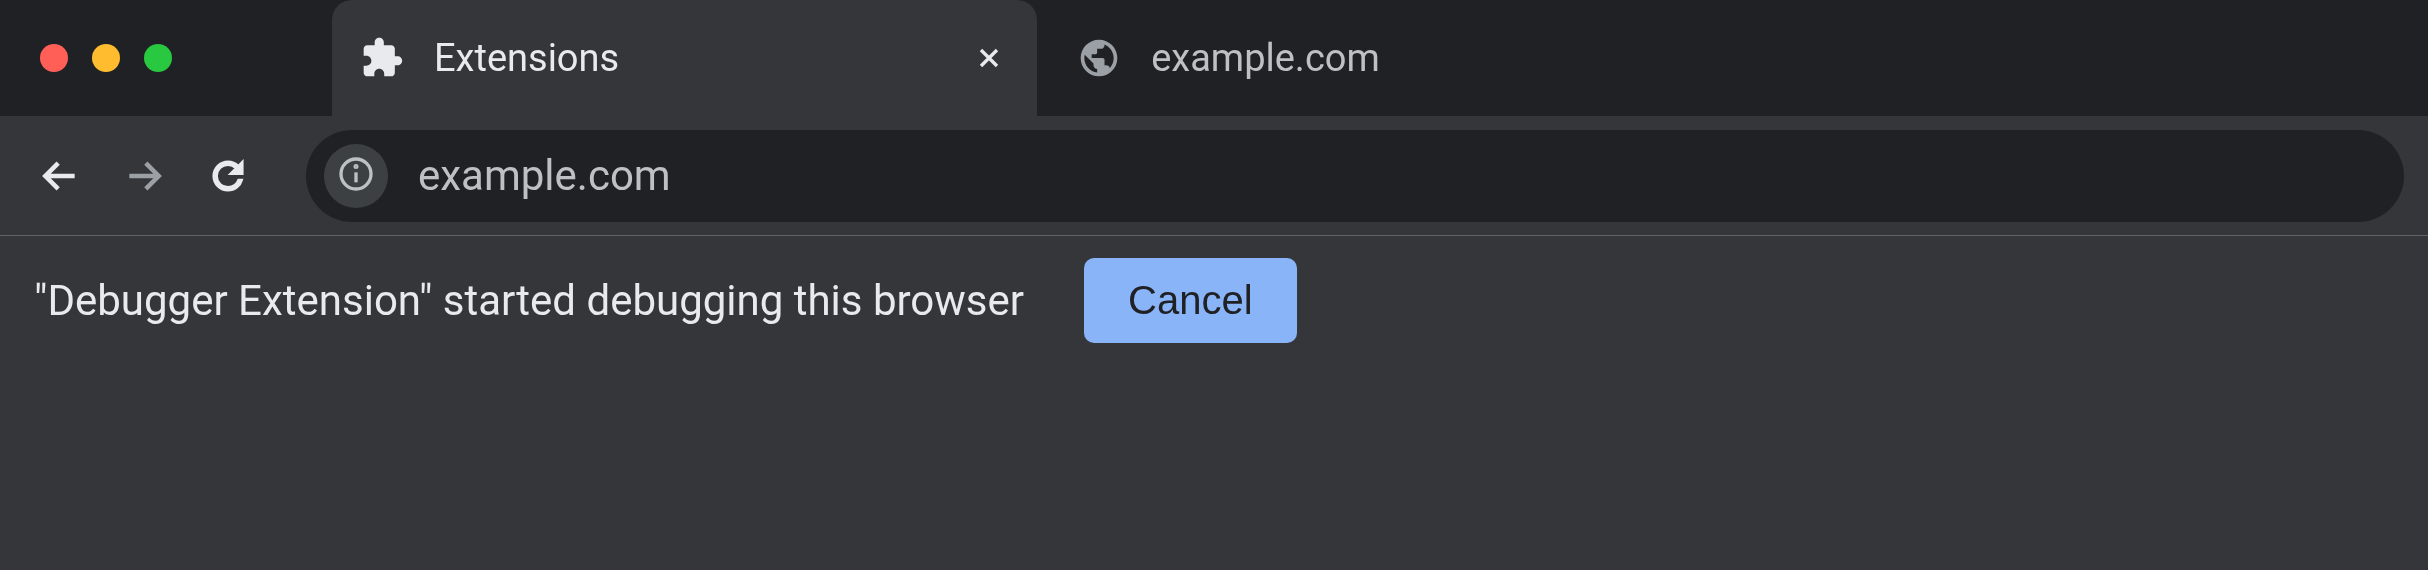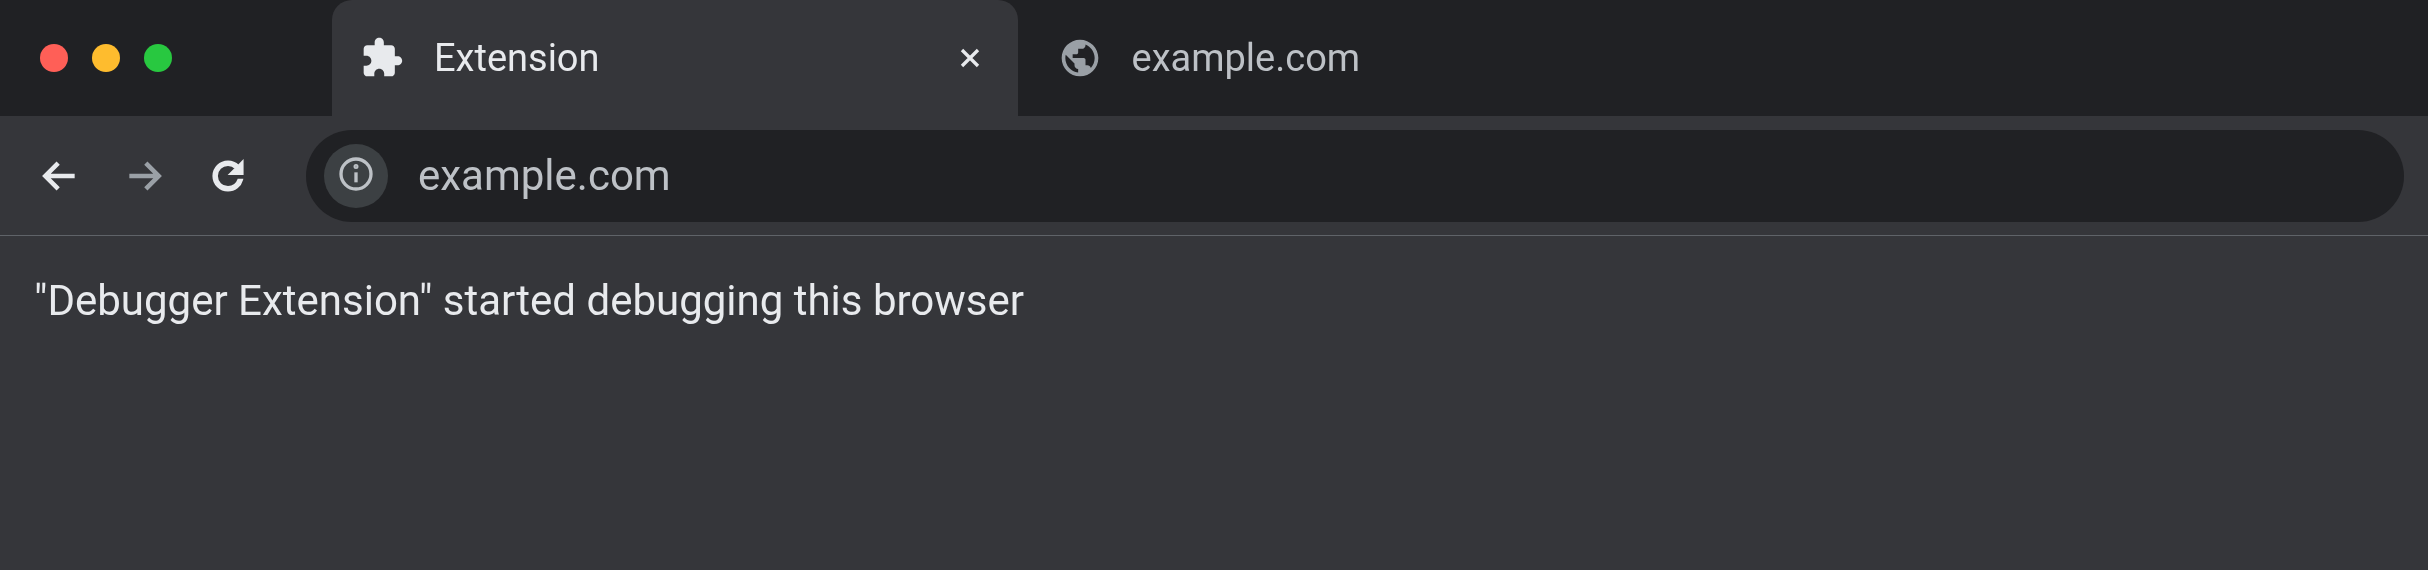--- a/index.html
+++ b/index.html
@@ -167,21 +167,21 @@
     <div class="traffic-light tl-min"></div>
     <div class="traffic-light tl-max"></div>
   </div>
   <div class="tabs">
     <div class="tab tab-active">
       <span class="ext-icon">
         <svg viewBox="0 0 24 24" fill="#e8eaed">
             <path d="M20.5 11H19V7c0-1.1-.9-2-2-2h-4V3.5C13 2.12 11.88 1 10.5 1S8 2.12 8 3.5V5H4c-1.1 0-2 .9-2 2v3.8h1.5c1.49 0 2.7 1.21 2.7 2.7s-1.21 2.7-2.7 2.7H2V20c0 1.1.9 2 2 2h3.8v-1.5c0-1.49 1.21-2.7 2.7-2.7s2.7 1.21 2.7 2.7V22H17c1.1 0 2-.9 2-2v-4h1.5c1.38 0 2.5-1.12 2.5-2.5S21.88 11 20.5 11z"></path>
           </svg>
       </span>
-      <span class="tab-title">Extension</span>
+      <span class="tab-title">Extensions</span>
       <span class="tab-close close-icon">
         <svg viewBox="0 0 24 24" stroke="#e8eaed" stroke-width="2.5" fill="none">
             <path d="M18 6 L6 18 M6 6 L18 18"></path>
           </svg>
       </span>
     </div>
     <div class="tab tab-inactive">
       <span class="globe-icon">
         <svg viewBox="0 0 24 24" fill="#9aa0a6">
             <path d="M12 2C6.48 2 2 6.48 2 12s4.48 10 10 10 10-4.48 10-10S17.52 2 12 2zm-1 17.93c-3.95-.49-7-3.85-7-7.93 0-.62.08-1.21.21-1.79L9 15v1c0 1.1.9 2 2 2v1.93zm6.9-2.54c-.26-.81-1-1.39-1.9-1.39h-1v-3c0-.55-.45-1-1-1H8v-2h2c.55 0 1-.45 1-1V7h2c1.1 0 2-.9 2-2v-.41c2.93 1.19 5 4.06 5 7.41 0 2.08-.8 3.97-2.1 5.39z"></path>
@@ -217,13 +217,14 @@
             <circle cx="12" cy="7.5" r="0.5" fill="#bdc1c6"></circle>
           </svg>
       </span>
     </div>
     <input class="url-text" value="example.com" style="">
   </div>
 </div>
 
 <div class="infobar">
   <span class="infobar-text">"Debugger Extension" started debugging this browser</span>
+  <button class="infobar-btn">Cancel</button>
 </div>
 
 </body></html>

